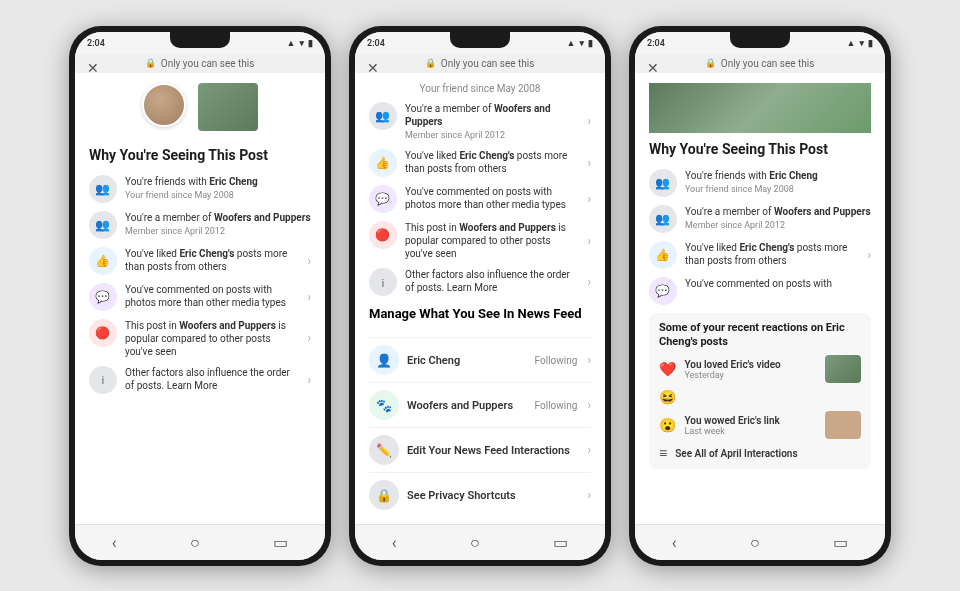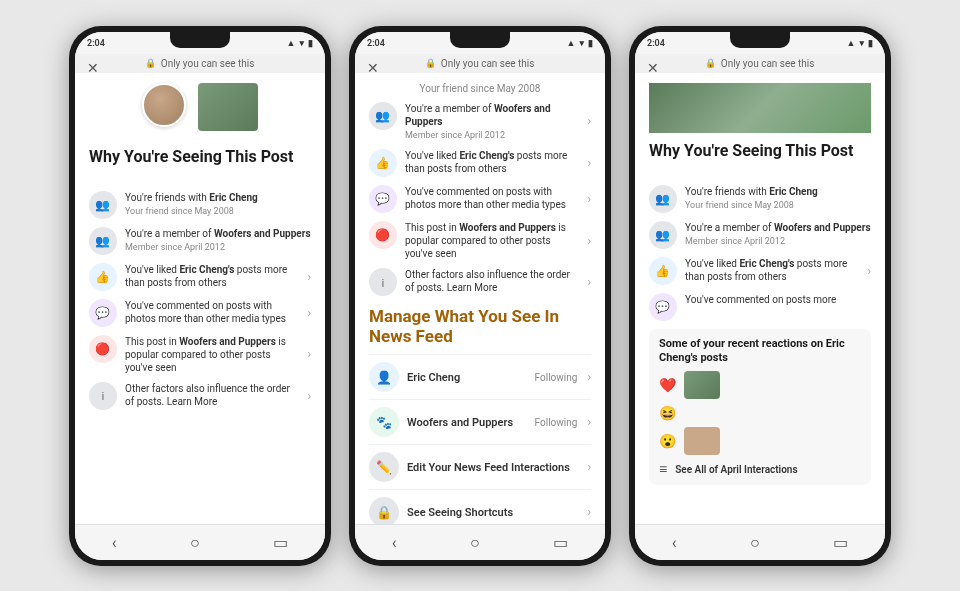--- a/index.html
+++ b/index.html
@@ -107,24 +107,24 @@
     .avatar-rect {
       width: 60px;
       height: 48px;
       border-radius: 4px;
       background: #a8b8a0;
       overflow: hidden;
       margin-top: -16px;
       margin-left: 12px;
     }
     .section-title {
-      font-size: 16px;
+      font-size: 14px;
       font-weight: 700;
       color: #1c1c1c;
-      margin-bottom: 25px;
+      margin-bottom: 12px;
     }
     .reason-item {
       display: flex;
       align-items: flex-start;
       margin-bottom: 8px;
       gap: 8px;
     }
     .reason-icon {
       width: 28px;
       height: 28px;
@@ -168,24 +168,24 @@
     .friend-since {
       font-size: 10px;
       color: #888;
       text-align: center;
       margin-bottom: 8px;
     }
     .manage-section {
       margin-top: 10px;
     }
     .manage-title {
-      font-size: 17px;
+      font-size: 13px;
       font-weight: 700;
-      color: #a16207;
-      margin-bottom: 8px;
+      color: #000000;
+      margin-bottom: 16px;
     }
     .manage-item {
       display: flex;
       align-items: center;
       padding: 7px 0;
       border-top: 1px solid #f0f0f0;
       gap: 8px;
     }
     .manage-icon {
       width: 30px;
@@ -421,21 +421,21 @@
             <span class="following-badge">Following</span>
             <span class="chevron-right">›</span>
           </div>
           <div class="manage-item">
             <div class="manage-icon gray" style="font-size:13px;">✏️</div>
             <span class="manage-label">Edit Your News Feed Interactions</span>
             <span class="chevron-right">›</span>
           </div>
           <div class="manage-item">
             <div class="manage-icon gray" style="font-size:13px;">🔒</div>
-            <span class="manage-label">See Seeing Shortcuts</span>
+            <span class="manage-label">See Privacy Shortcuts</span>
             <span class="chevron-right">›</span>
           </div>
         </div>
       </div>
       <div class="bottom-nav">
         <span class="nav-btn">‹</span>
         <span class="nav-btn">○</span>
         <span class="nav-btn">▭</span>
       </div>
     </div>
@@ -468,33 +468,41 @@
           <div class="reason-icon gray">👥</div>
           <div class="reason-text">You're a member of <strong>Woofers and Puppers</strong><br><span style="color:#888;font-size:9px;">Member since April 2012</span></div>
         </div>
         <div class="reason-item">
           <div class="reason-icon blue">👍</div>
           <div class="reason-text">You've liked <strong>Eric Cheng's</strong> posts more than posts from others</div>
           <span class="chevron-right">›</span>
         </div>
         <div class="reason-item">
           <div class="reason-icon purple">💬</div>
-          <div class="reason-text">You've commented on posts more</div>
+          <div class="reason-text">You've commented on posts with</div>
         </div>
         <div class="reactions-section">
           <div class="reactions-title">Some of your recent reactions on Eric Cheng's posts</div>
           <div class="reaction-item">
             <span class="reaction-emoji">❤️</span>
+            <div class="reaction-text-block">
+              <div class="reaction-main">You loved Eric's video</div>
+              <div class="reaction-time">Yesterday</div>
+            </div>
             <div class="reaction-thumb" style="background: linear-gradient(135deg, #7a9a7a, #5a7a5a);"></div>
           </div>
           <div class="reaction-item">
             <span class="reaction-emoji">😆</span>
           </div>
           <div class="reaction-item">
             <span class="reaction-emoji">😮</span>
+            <div class="reaction-text-block">
+              <div class="reaction-main">You wowed Eric's link</div>
+              <div class="reaction-time">Last week</div>
+            </div>
             <div class="reaction-thumb brown"></div>
           </div>
           <div class="see-all-item">
             <span class="list-icon">≡</span>
             <span class="see-all-text">See All of April Interactions</span>
           </div>
         </div>
       </div>
       <div class="bottom-nav">
         <span class="nav-btn">‹</span>

